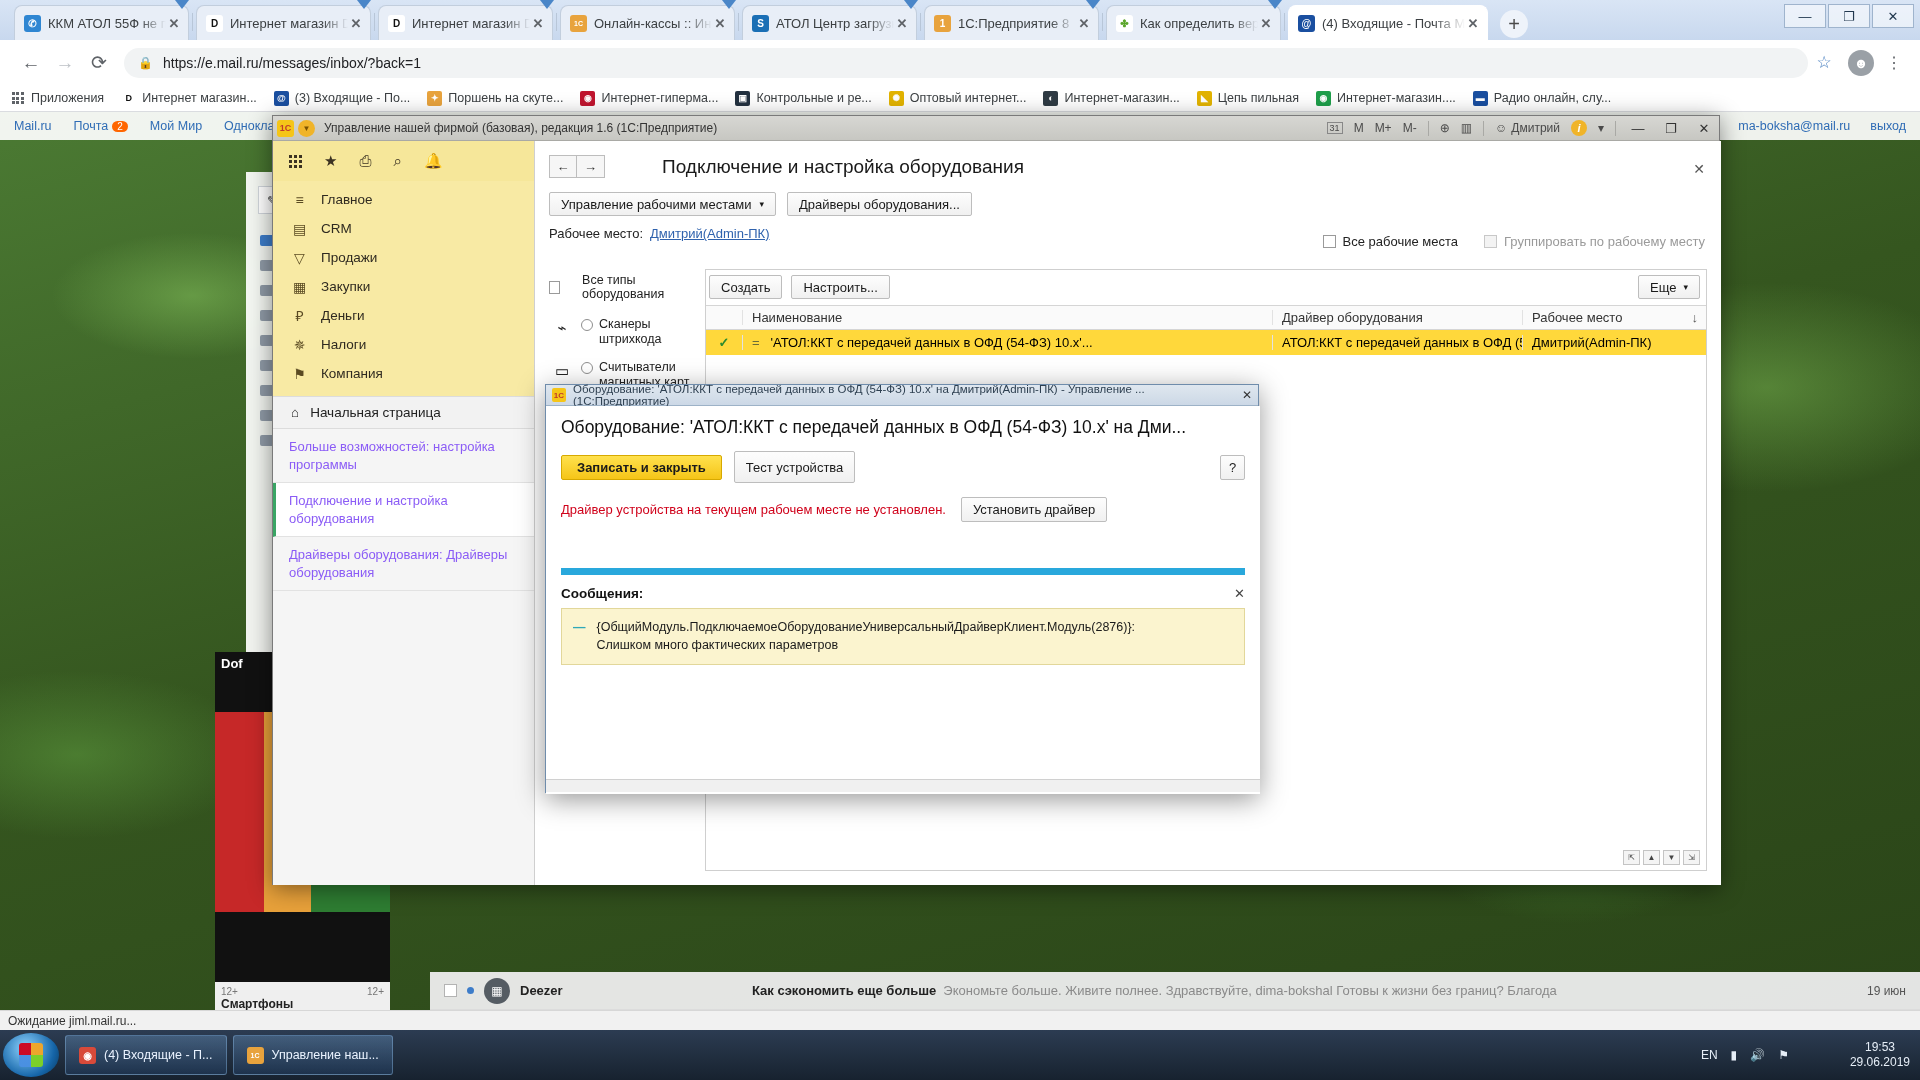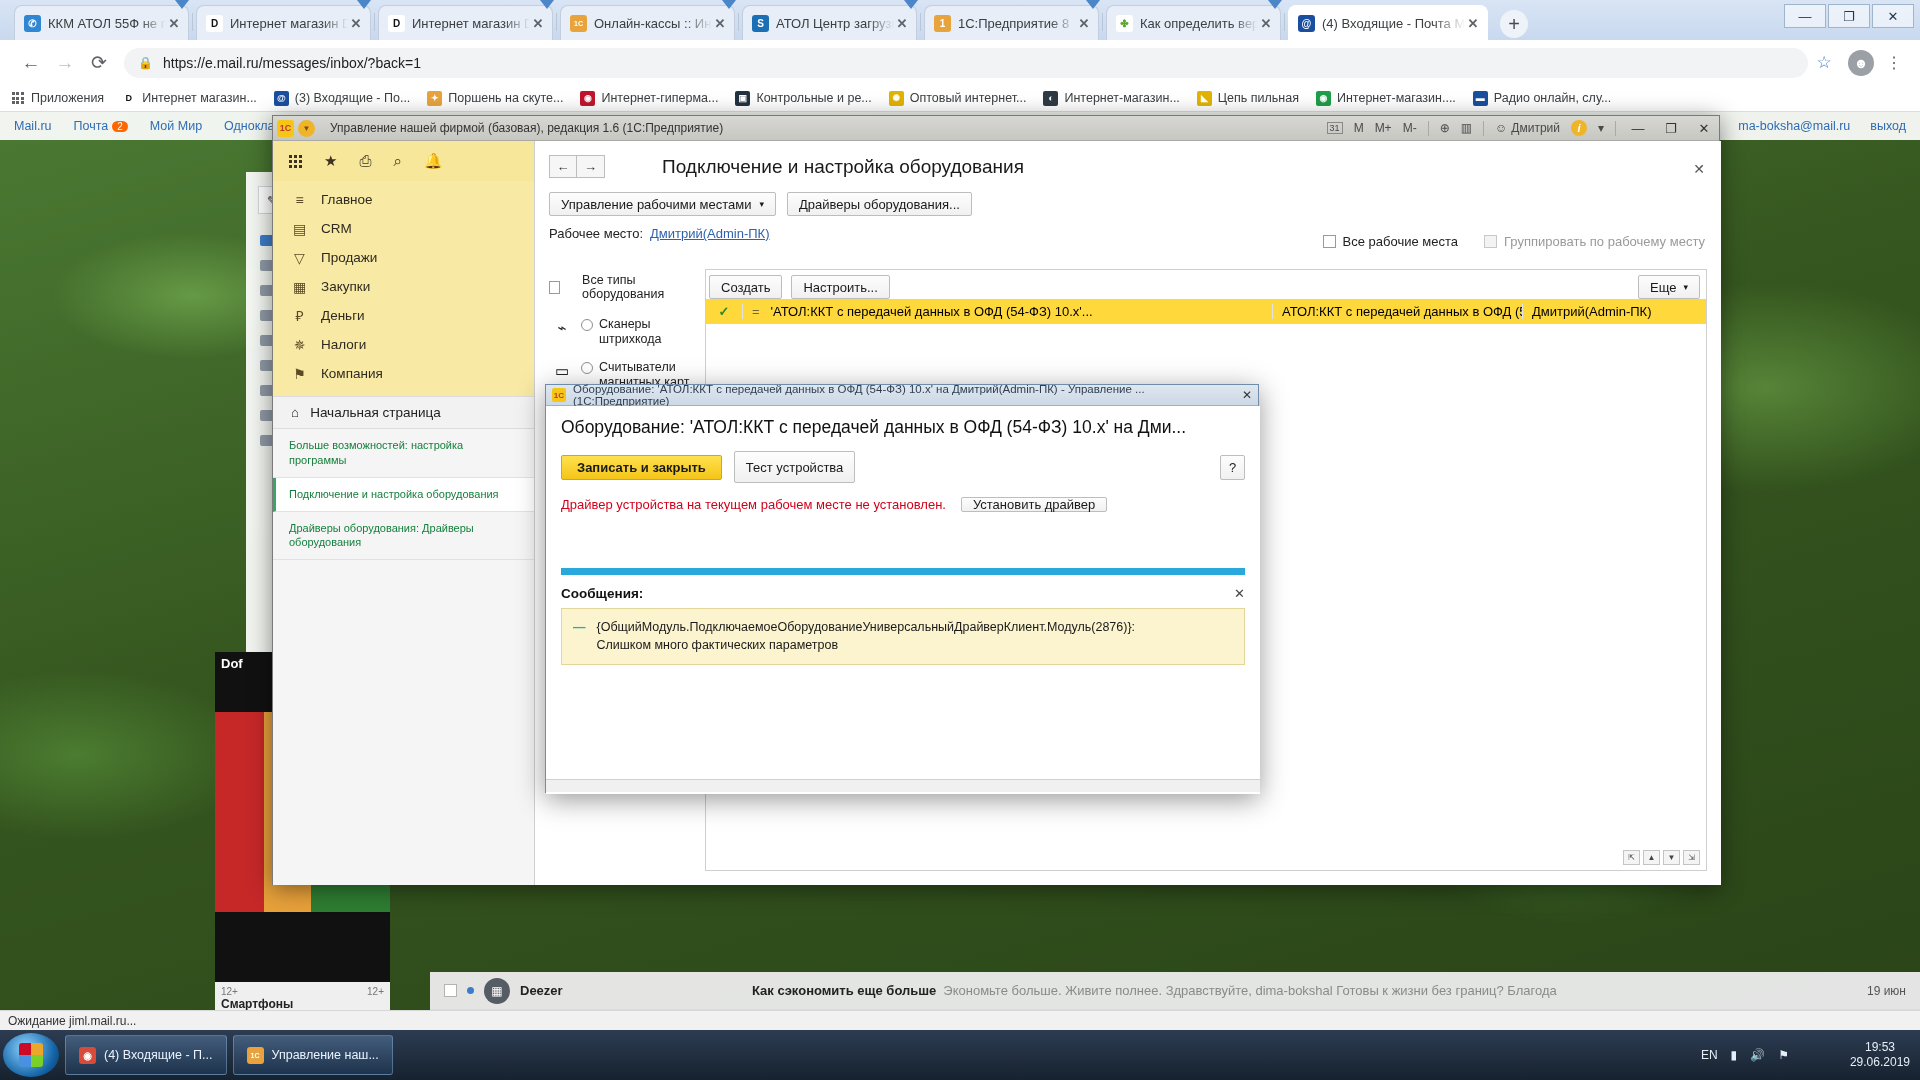--- a/index.html
+++ b/index.html
@@ -119,21 +119,21 @@
   .onec { position:absolute; left:272px; top:115px; width:1448px; height:770px;
      background:#f0f0f0; border:1px solid #7a7a7a; box-shadow:0 4px 22px rgba(0,0,0,.45); }
   .onec-title { height:25px; background:linear-gradient(#d7d7d3,#c7c7c2);
      display:flex; align-items:center; padding:0 4px; font-size:12px; color:#333;
      border-bottom:1px solid #a9a9a5; }
   .oc-ico { width:17px; height:17px; border-radius:3px; background:#f5c518;
      display:flex; align-items:center; justify-content:center; font-size:9px; color:#c0392b;
      font-weight:bold; margin-right:4px; }
   .oc-drop { width:17px; height:17px; border-radius:50%; background:#f0b429; color:#7a5200;
      display:flex; align-items:center; justify-content:center; font-size:8px; margin-right:9px; }
-  .oc-titletext { flex:1;margin-left:6px; }
+  .oc-titletext { flex:1; }
   .oc-tools { display:flex; align-items:center; gap:11px; font-size:12px; color:#4a4a4a; }
   .oc-tools .sep { width:1px; height:15px; background:#a9a9a5; }
   .oc-user { display:flex; align-items:center; gap:4px; }
   .oc-info { width:16px; height:16px; border-radius:50%; background:#f0b429; color:#fff;
      display:flex; align-items:center; justify-content:center; font-size:11px; font-style:italic; font-weight:bold; }
   .oc-wbtn { width:22px; text-align:center; font-size:13px; color:#333; }
 
   .onec-body { position:absolute; left:0; top:25px; width:1448px; height:744px; display:flex; }
 
   
@@ -141,21 +141,21 @@
   .oc-side-top { height:40px; background:#f6e79a; display:flex; align-items:center;
      padding:0 16px; gap:22px; color:#3c3322; font-size:15px; }
   .oc-sec-dots { display:grid; grid-template-columns:repeat(3,3px); grid-template-rows:repeat(3,3px); gap:2px; }
   .oc-sec-dots i { width:3px; height:3px; background:#3c3322; display:block; }
   .oc-menu { background:#f8eaa4; padding:4px 0 8px; }
   .oc-mi { display:flex; align-items:center; gap:13px; padding:6px 18px; font-size:13.5px; color:#2f2a20; }
   .oc-mi .mi-ic { width:17px; height:17px; flex:0 0 17px; display:flex; align-items:center;
      justify-content:center; font-size:14px; color:#5a4a22; }
   .oc-home { background:#f2f2f2; border-top:1px solid #dcdcdc; border-bottom:1px solid #dcdcdc;
      display:flex; align-items:center; gap:11px; padding:8px 18px; font-size:13.5px; color:#222; }
-  .oc-link { padding:9px 16px; font-size:11px; color:#15803d; border-bottom:1px solid #e2e2e2;
+  .oc-link { padding:9px 16px; font-size:13px; color:#8b5cf6; border-bottom:1px solid #e2e2e2;
      line-height:1.35; background:#f5f5f5; }
   .oc-link.cur { background:#fff; border-left:3px solid #3aa564; padding-left:13px; }
 
   
   .oc-main { flex:1; background:#fff; position:relative; }
   .oc-nav { display:flex; align-items:center; padding:14px 0 0 14px; }
   .navbtns { display:flex; }
   .navbtns div { width:28px; height:23px; border:1px solid #bdbdbd; background:#f6f6f6;
      display:flex; align-items:center; justify-content:center; font-size:13px; color:#333; }
   .navbtns div + div { border-left:none; }
@@ -619,20 +619,29 @@
 
         <div class="eqtable">
           <div class="etb">
             <div class="btn">Создать</div>
             <div class="btn">Настроить...</div>
             <div class="btn more">
               <span>Еще</span>
               <span style="margin-left:7px;font-size:9px;">▾</span>
             </div>
           </div>
+          <div class="ethead">
+            <div class="c-ck"></div>
+            <div class="c-nm">Наименование</div>
+            <div class="c-dr">Драйвер оборудования</div>
+            <div class="c-wp">
+              <span>Рабочее место</span>
+              <span class="sortarrow">↓</span>
+            </div>
+          </div>
           <div class="etrow sel">
             <div class="c-ck">✓</div>
             <div class="c-nm">
               <span style="color:#6b6b3a;">=</span>
               <span>'АТОЛ:ККТ с передачей данных в ОФД (54-ФЗ) 10.x'...</span>
             </div>
             <div class="c-dr">АТОЛ:ККТ с передачей данных в ОФД (5...</div>
             <div class="c-wp">Дмитрий(Admin-ПК)</div>
           </div>
           <div class="etfoot">
@@ -655,21 +664,21 @@
   </div>
   <div class="md-body">
     <div class="md-h1">Оборудование: 'АТОЛ:ККТ с передачей данных в ОФД (54-ФЗ) 10.x' на Дми...</div>
     <div class="md-cmd">
       <div class="btn-y">Записать и закрыть</div>
       <div class="btn" style="height:32px">Тест устройства</div>
       <div class="btn-help">?</div>
     </div>
     <div class="md-err">
       <span class="t">Драйвер устройства на текущем рабочем месте не установлен.</span>
-      <span class="btn" style="height:15px">Установить драйвер</span>
+      <span class="btn" style="height:25px">Установить драйвер</span>
     </div>
     <div class="md-blue"></div>
     <div class="md-msg-h">
       <span>Сообщения:</span>
       <span class="x">✕</span>
     </div>
     <div class="md-msg">
       <span class="minus">—</span>
       <span>
         <span style="display:block">{ОбщийМодуль.ПодключаемоеОборудованиеУниверсальныйДрайверКлиент.Модуль(2876)}:</span>

